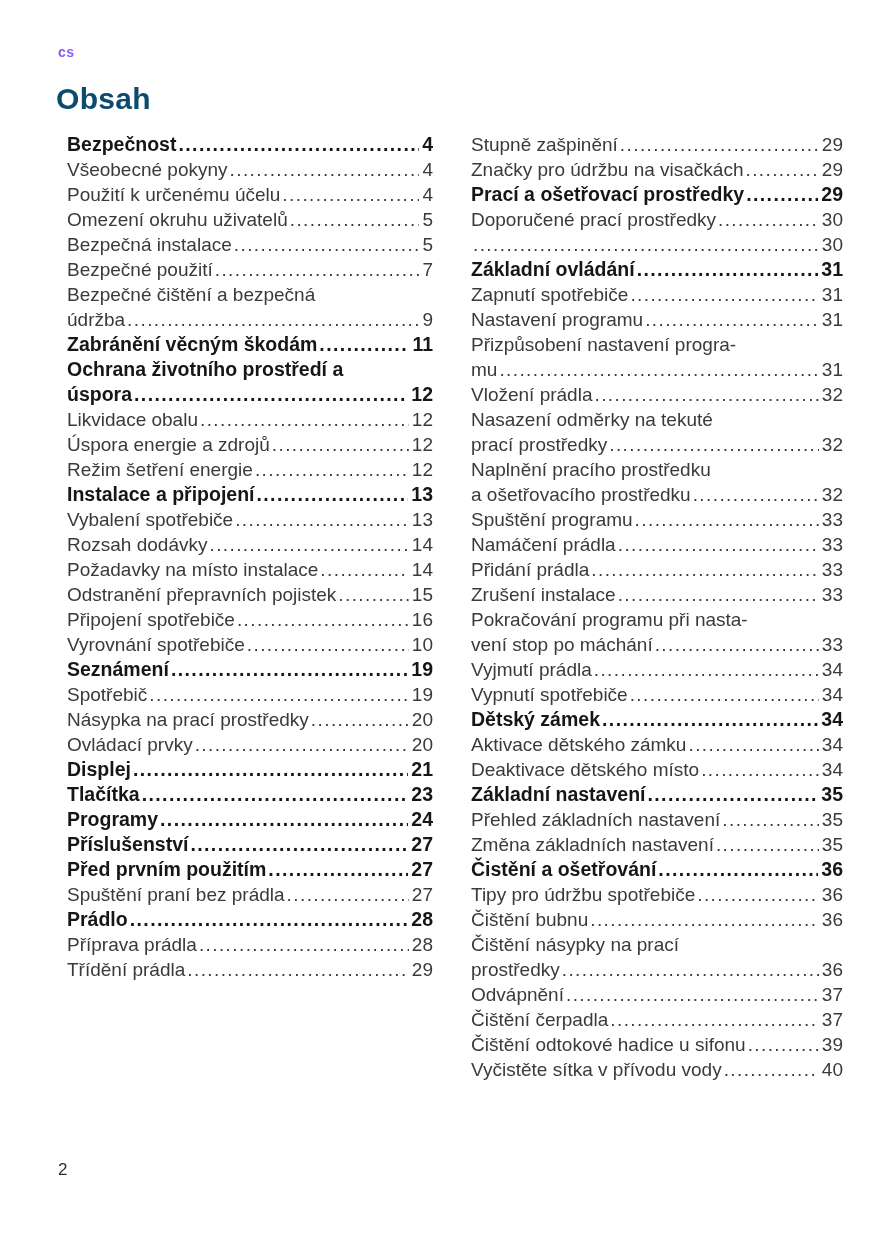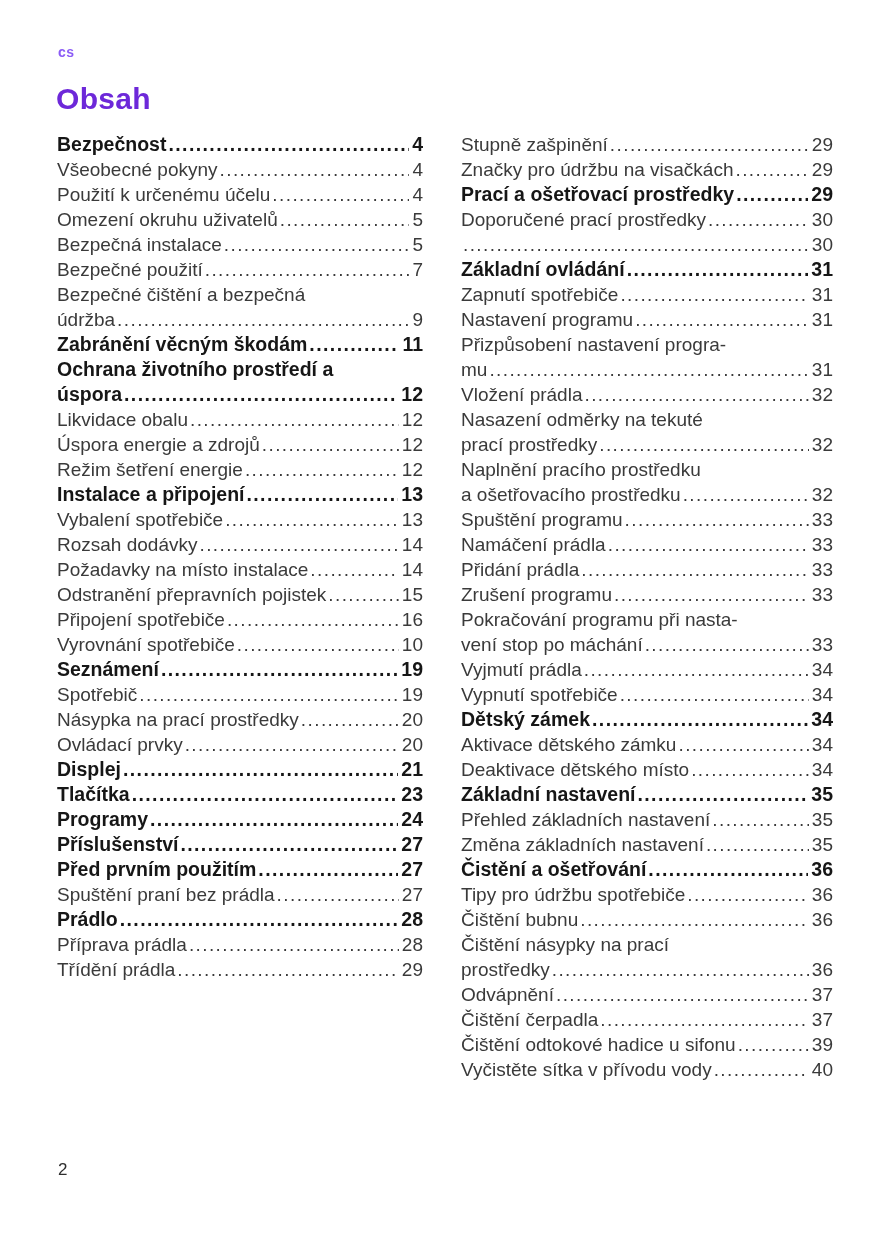--- a/index.html
+++ b/index.html
@@ -21,27 +21,27 @@
     color: #8b5cf6;
     letter-spacing: 0.5px;
   }
   .title {
     position: absolute;
     top: 82px;
     left: 56px;
     margin: 0;
     font-size: 30px;
     font-weight: 700;
-    color: #6d28d9;
+    color: #0c4a6e;
     letter-spacing: 0.3px;
   }
   .columns {
     position: absolute;
     top: 132px;
-    left: 57px;
+    left: 67px;
     display: flex;
     gap: 38px;
   }
   .col-left  { width: 366px; }
   .col-right { width: 372px; }
   .section { margin-top: 0; }
   .section:first-child { margin-top: 0; }
   .row {
     display: flex;
     align-items: baseline;
@@ -446,21 +446,21 @@
           </div>
           <div class="entry">
             <div class="row">
               <span class="label">Přidání prádla</span>
               <span class="dots">......................................................................................................................................................</span>
               <span class="page-num">33</span>
             </div>
           </div>
           <div class="entry">
             <div class="row">
-              <span class="label">Zrušení programu</span>
+              <span class="label">Zrušení instalace</span>
               <span class="dots">......................................................................................................................................................</span>
               <span class="page-num">33</span>
             </div>
           </div>
           <div class="entry">
             <div class="row">
               <span class="label">Pokračování programu při nasta-</span>
             </div>
             <div class="row">
               <span class="label">vení stop po máchání</span>

